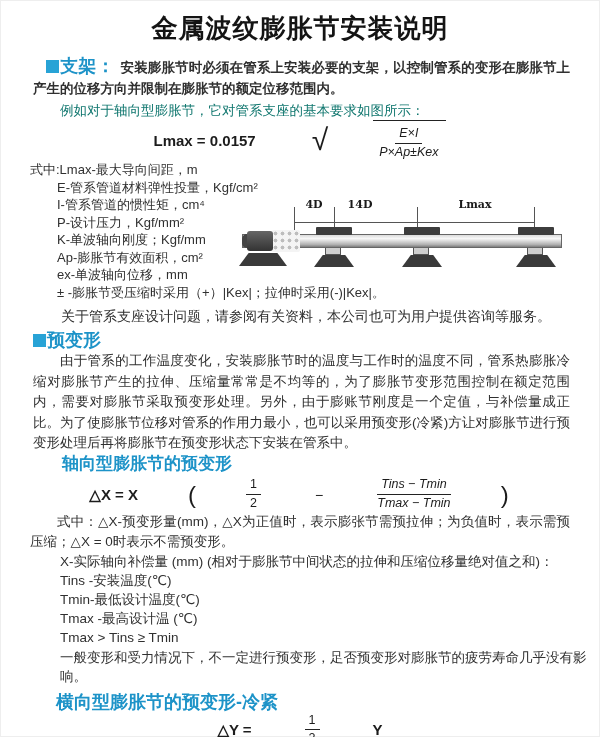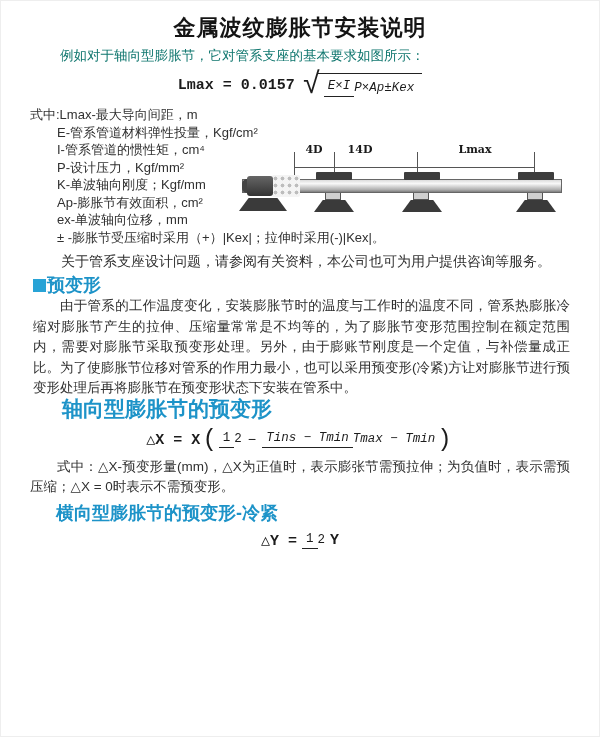--- a/index.html
+++ b/index.html
@@ -4,35 +4,35 @@
 <style>
   html,body { margin:0; padding:0; background:#fdfdfd; }
   .page {
     position:relative; width:600px; height:737px; margin:0 auto;
     background:#ffffff; overflow:hidden;
     font-family:"Liberation Sans","DejaVu Sans",sans-serif;
     color:#333; box-shadow:inset 0 0 0 1px #eee;
   }
   .title {
     margin:0; padding-top:12px; text-align:center;
-    font-size:22px; line-height:32px; font-weight:bold; color:#141414; letter-spacing:1px;
+    font-size:26px; line-height:32px; font-weight:bold; color:#141414; letter-spacing:1px;
   }
   
   .intro { margin:12px 30px 0 33px; font-size:13.5px; line-height:21px; text-align:justify; text-indent:13px; font-weight:600; color:#303030; }
   .marker { display:inline-block; width:13px; height:13px; background:#28a3d6; margin-right:1px; vertical-align:-1px; }
   .sec-title { color:#1d93c8; font-size:18px; font-weight:600; margin-right:6px; }
   .example { margin:2px 30px 0 33px; font-size:13.5px; line-height:20px; text-indent:2em; color:#0f766e; }
 
   .formula { display:flex; justify-content:center; align-items:center;
-    font-family:Liberation Mono, monospace; color:#1c1c1c; }
+    font-family:Liberation Sans, sans-serif; color:#1c1c1c;gap:48px; }
   .formula1 { margin:2px 0; height:34px; }
   .f-bold { font-weight:bold; font-size:15px; }
   .radical { font-size:30px; font-weight:400; margin:0 -3px 0 8px; line-height:30px; }
   .rad-box { border-top:1.5px solid #222; padding:2px 8px 0 6px; }
-  .frac { display:inline-flex; flex-direction:row; align-items:center; 
+  .frac { display:inline-flex; flex-direction:column; align-items:center; 
     font-size:12.5px; line-height:1.25; }
   .frac .fnum { border-bottom:1.2px solid #222; padding:0 4px 1px; }
   .frac .fden { padding-top:1px; }
   .it { font-style:italic; }
 
   .defs-wrap { position:relative; margin:4px 0 0 30px; height:140px; }
   .defs { font-size:13px; line-height:17.5px; color:#303030; }
   .defs .ind { padding-left:27px; }
   .note-line { margin:6px 30px 0 33px; font-size:14px; line-height:18px; text-indent:2em; color:#303030; }
 
@@ -57,36 +57,39 @@
   .s-clamp { position:absolute; left:4px; top:0; width:36px; height:8px; background:#3d3d3d; border-radius:1px; }
   .s-neck { position:absolute; left:13px; top:21px; width:16px; height:7px; background:#cfcfcf;
     border:1px solid #555; border-top:none; box-sizing:border-box; }
   .s-base { position:absolute; left:2px; top:28px; width:40px; height:12px; background:#3a3a3a;
     -webkit-clip-path:polygon(22% 0,78% 0,100% 100%,0 100%); clip-path:polygon(22% 0,78% 0,100% 100%,0 100%); }
 
   
   .sec2-header { margin:4px 0 0 33px; font-size:18px; line-height:22px; }
   .sec2-body { margin:0 30px 0 33px; font-size:13.5px; line-height:20.5px; text-align:justify; text-indent:2em; color:#303030; }
   .sub-heading { color:#1d93c8; font-weight:600; }
-  .axial-heading { margin:0 0 0 62px; font-size:21px; line-height:20px; }
+  .axial-heading { margin:0 0 0 62px; font-size:17px; line-height:20px; }
   .formula2 { margin:4px 0 0; height:34px; font-size:13px; }
   .paren { font-size:24px; font-weight:300; margin:0 2px; }
   .f2-op { margin:0 6px; font-size:14px; }
   .explain { margin:0 30px; font-size:13.5px; line-height:20px; text-align:justify; text-indent:2em; color:#303030; }
   .items div { margin-left:60px; font-size:13.5px; line-height:19.2px; color:#303030; }
   .lateral-heading { margin:4px 0 0 56px; font-size:18px; line-height:24px; }
   .formula3 { margin:2px 0; height:28px; }
 </style>
 </head>
 <body>
 
 <div class="page">
 
   <h1 class="title">金属波纹膨胀节安装说明</h1>
 
+  <p class="intro">
+    <span class="marker"></span><span class="sec-title">支架：</span><span>安装膨胀节时必须在管系上安装必要的支架，以控制管系的变形在膨胀节上产生的位移方向并限制在膨胀节的额定位移范围内。</span>
+  </p>
   <p class="example">例如对于轴向型膨胀节，它对管系支座的基本要求如图所示：</p>
 
   <div class="formula formula1">
     <span class="f-bold">Lmax = 0.0157</span>
     <span class="radical">√</span>
     <span class="rad-box">
       <span class="frac it">
         <span class="fnum">E×I</span>
         <span class="fden">P×Ap±Kex</span>
       </span>
@@ -158,20 +161,28 @@
     <span class="f2-op">−</span>
     <span class="frac it">
       <span class="fnum">Tins − Tmin</span>
       <span class="fden">Tmax − Tmin</span>
     </span>
     <span class="paren">)</span>
   </div>
 
   <p class="explain">式中：△X-预变形量(mm)，△X为正值时，表示膨张节需预拉伸；为负值时，表示需预压缩；△X = 0时表示不需预变形。</p>
 
+  <div class="items">
+    <div>X-实际轴向补偿量 (mm) (相对于膨胀节中间状态的拉伸和压缩位移量绝对值之和)：</div>
+    <div>Tins -安装温度(℃)</div>
+    <div>Tmin-最低设计温度(℃)</div>
+    <div>Tmax -最高设计温 (℃)</div>
+    <div>Tmax &gt; Tins ≥ Tmin</div>
+    <div>一般变形和受力情况下，不一定进行预变形，足否预变形对膨胀节的疲劳寿命几乎没有影响。</div>
+  </div>
 
   <div class="lateral-heading sub-heading">横向型膨胀节的预变形-冷紧</div>
 
   <div class="formula formula3">
     <span class="f-bold">△Y =</span>
     <span class="frac" style="margin:0 5px">
       <span class="fnum">1</span>
       <span class="fden">2</span>
     </span>
     <span class="f-bold">Y</span>

